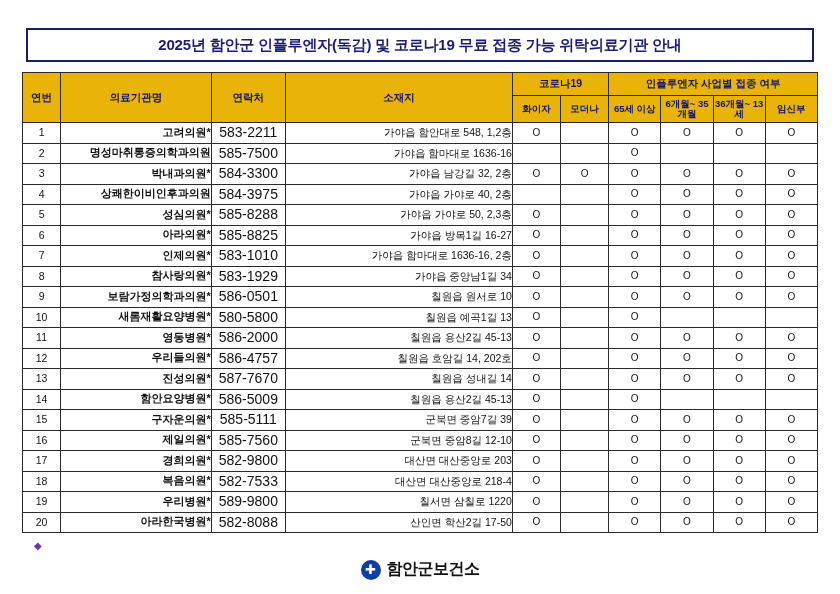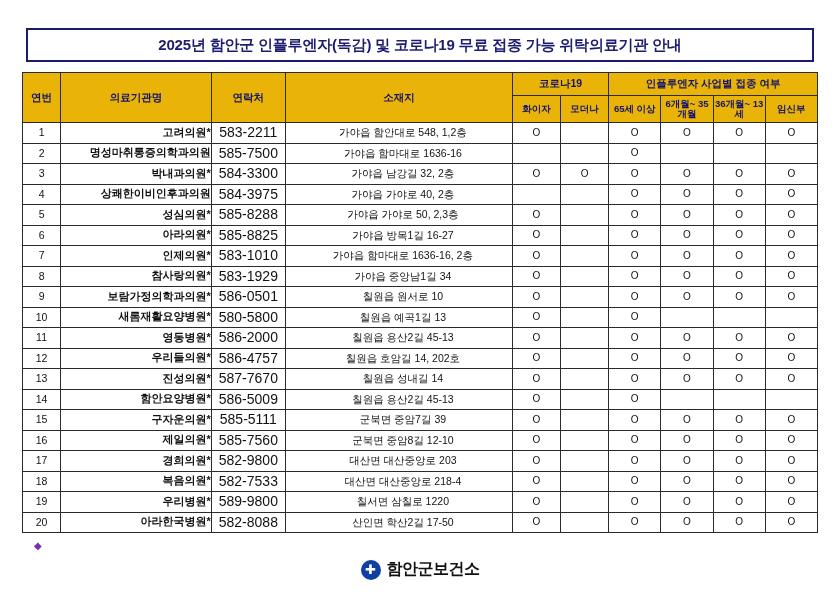--- a/index.html
+++ b/index.html
@@ -64,21 +64,21 @@
   .c-vac{width:48px;}
   .c-flu{width:52px;}
   td.name{
     text-align:right;
     padding-left:8px;
     font-weight:bold;
     font-size:11px;
   }
   td.name.plain{font-weight:bold;}
   td.addr{
-    text-align:center;
+    text-align:right;
     padding-left:8px;
     font-size:10.5px;
   }
   td.tel{font-size:14px;}
   td.mark{font-size:10px;}
   thead tr:first-child th{height:22px;}
   thead tr:nth-child(2) th{height:26px;margin-left:17px;}
   
   .note{
     margin:7px 0 0 12px;

